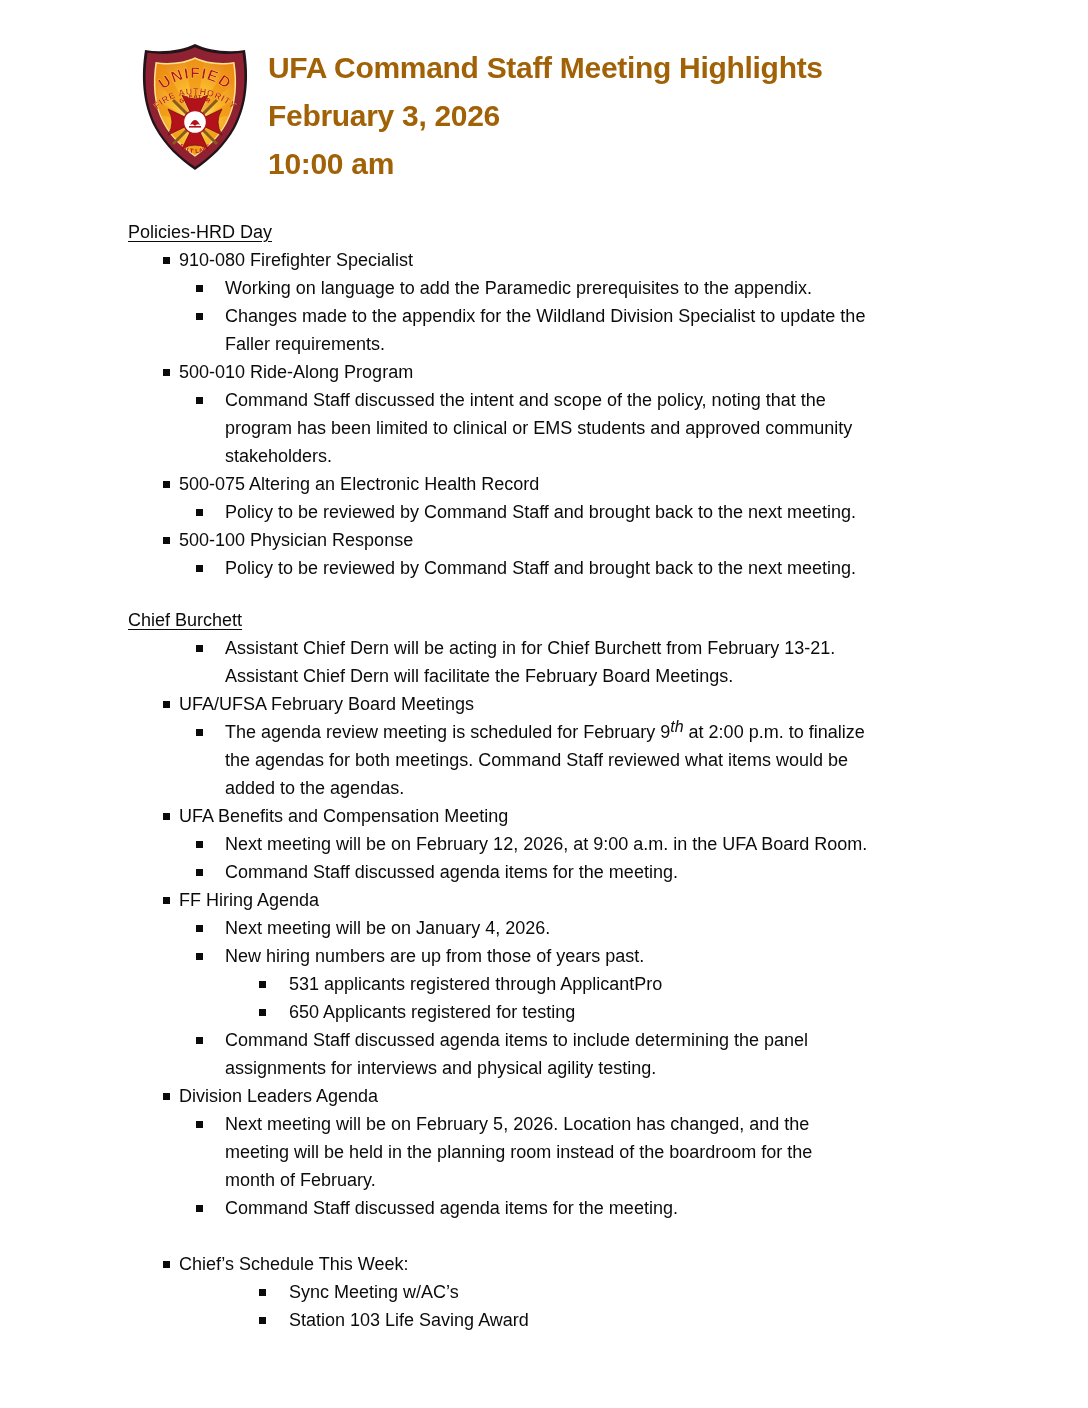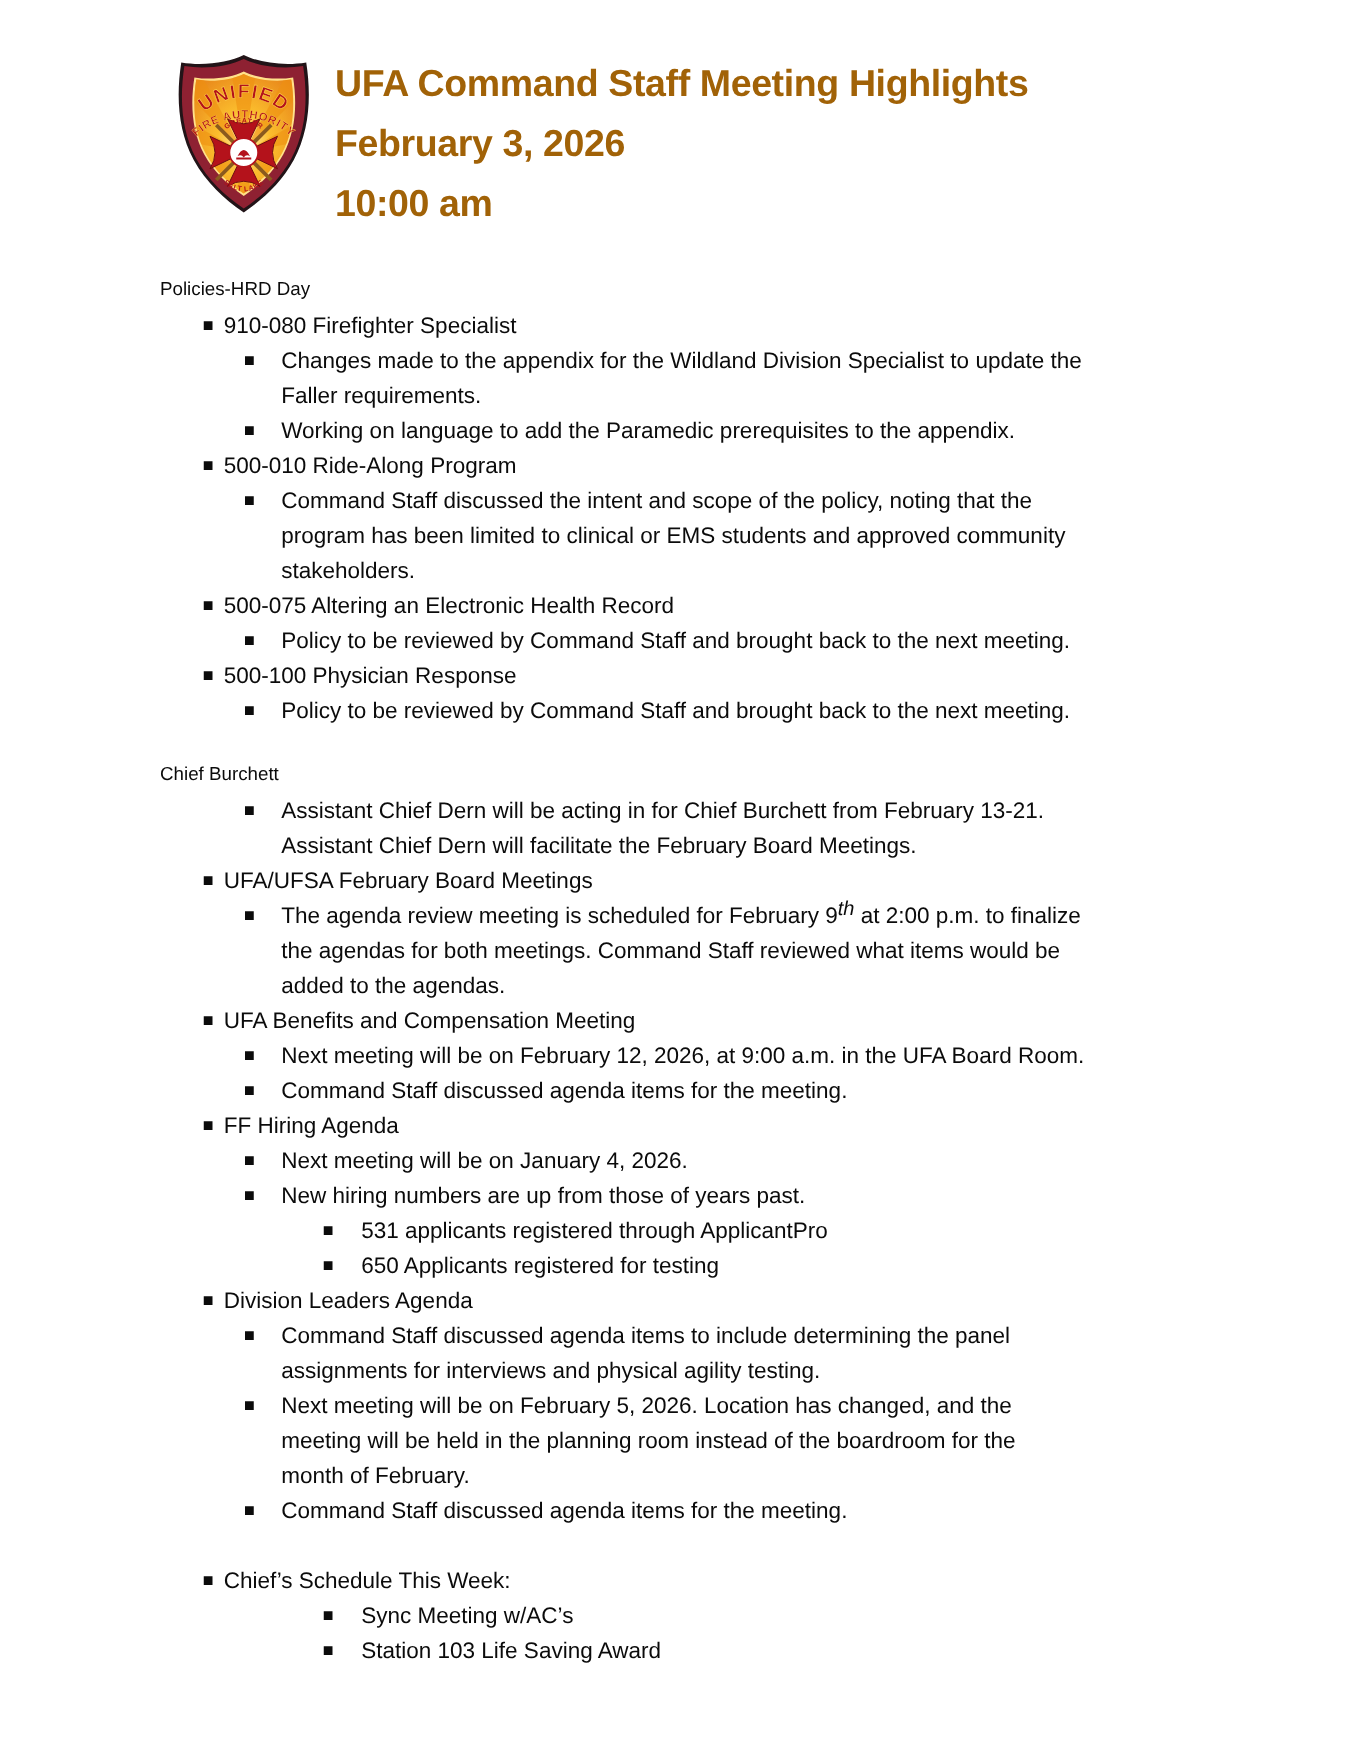--- a/index.html
+++ b/index.html
@@ -27,23 +27,24 @@
     position: absolute;
     top: 218px;
     left: 128px;
     right: 120px;
     font-size: 18px;
     line-height: 28px;
   }
   .sec + .sec { margin-top: 24px; }
   .sec-h {
     margin: 0;
-    font-size: 15px;
+    font-size: 18px;
     font-weight: 400;
     line-height: 28px;
+    text-decoration: underline;
     text-underline-offset: 3px;
   }
   .li { position: relative; }
   .li .txt { white-space: pre-wrap; }
   .li .bullet {
     position: absolute;
     top: 10.5px;
     width: 7px;
     height: 7px;
     background: #0b0b0b;
@@ -141,26 +142,26 @@
   <main class="content">
 
     <section class="sec">
       <h2 class="sec-h">Policies-HRD Day</h2>
       <div class="li l1">
           <span class="bullet"></span>
           <div class="txt">910-080 Firefighter Specialist</div>
         </div>
       <div class="li l2">
           <span class="bullet"></span>
+          <div class="txt">Working on language to add the Paramedic prerequisites to the appendix.</div>
+        </div>
+      <div class="li l2">
+          <span class="bullet"></span>
           <div class="txt">Changes made to the appendix for the Wildland Division Specialist to update the
 Faller requirements.</div>
-        </div>
-      <div class="li l2">
-          <span class="bullet"></span>
-          <div class="txt">Working on language to add the Paramedic prerequisites to the appendix.</div>
         </div>
       <div class="li l1">
           <span class="bullet"></span>
           <div class="txt">500-010 Ride-Along Program</div>
         </div>
       <div class="li l2">
           <span class="bullet"></span>
           <div class="txt">Command Staff discussed the intent and scope of the policy, noting that the
 program has been limited to clinical or EMS students and approved community
 stakeholders.</div>
@@ -225,28 +226,28 @@
           <div class="txt">New hiring numbers are up from those of years past.</div>
         </div>
       <div class="li l3">
           <span class="bullet"></span>
           <div class="txt">531 applicants registered through ApplicantPro</div>
         </div>
       <div class="li l3">
           <span class="bullet"></span>
           <div class="txt">650 Applicants registered for testing</div>
         </div>
-      <div class="li l1">
-          <span class="bullet"></span>
-          <div class="txt">Division Leaders Agenda</div>
-        </div>
       <div class="li l2">
           <span class="bullet"></span>
           <div class="txt">Command Staff discussed agenda items to include determining the panel
 assignments for interviews and physical agility testing.</div>
+        </div>
+      <div class="li l1">
+          <span class="bullet"></span>
+          <div class="txt">Division Leaders Agenda</div>
         </div>
       <div class="li l2">
           <span class="bullet"></span>
           <div class="txt">Next meeting will be on February 5, 2026. Location has changed, and the
 meeting will be held in the planning room instead of the boardroom for the
 month of February.</div>
         </div>
       <div class="li l2">
           <span class="bullet"></span>
           <div class="txt">Command Staff discussed agenda items for the meeting.</div>

